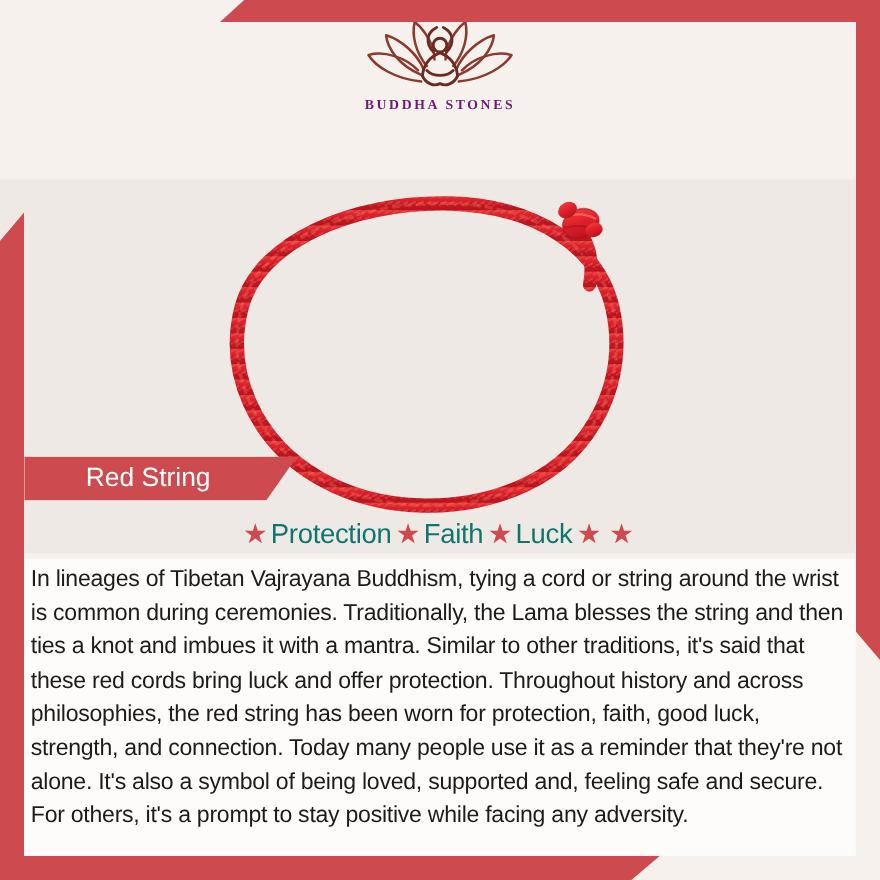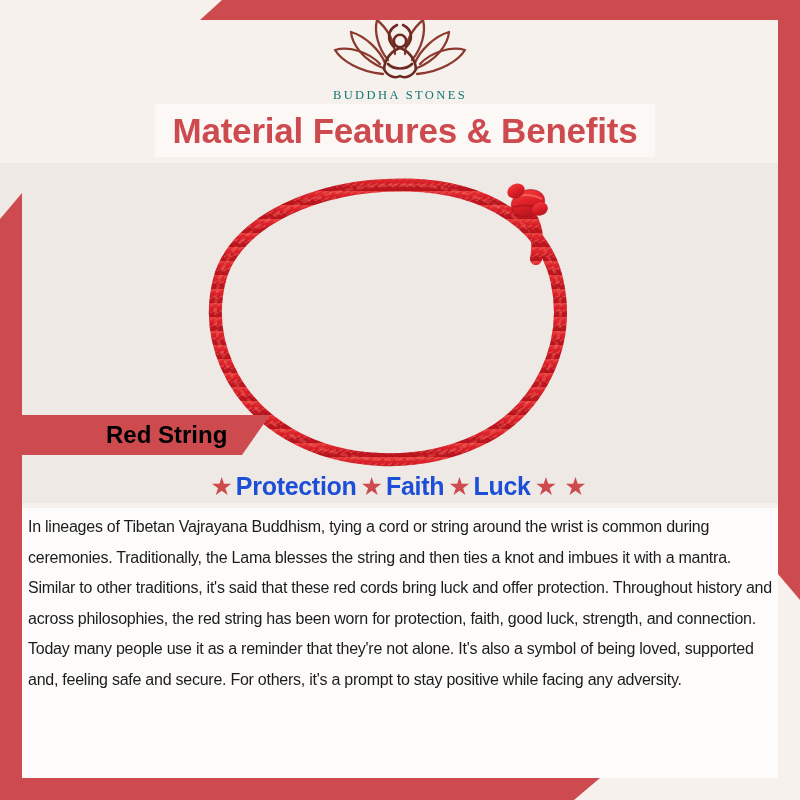--- a/index.html
+++ b/index.html
@@ -77,21 +77,22 @@
   .logo-mark {
     display: block;
     margin: 0 auto;
   }
   .logo-word {
     display: block;
     margin-top: 2px;
     font-family: "Liberation Serif", serif;
     font-size: 12.5px;
     letter-spacing: 2.4px;
-    color: #0f766e;
+    color: #701a75;
+    font-weight: bold;
   }
 
   
   .title-plaque {
     position: absolute;
     top: 104px;
     left: 155px;
     width: 500px;
     height: 53px;
     background: #fbf8f5;
@@ -129,24 +130,24 @@
     top: 415px;
     left: 22px;
     width: 248px;
     height: 40px;
     background: #cd4b4f;
     clip-path: polygon(0 0, 100% 0, calc(100% - 28px) 100%, 0 100%);
     display: flex;
     align-items: center;
   }
   .ribbon-text {
-    color: #000000;
+    color: #ffffff;
     font-size: 24px;
-    font-weight: bold;
-    margin-left: 84px;
+    font-weight: normal;
+    margin-left: 56px;
     white-space: nowrap;
   }
 
   
   .benefits {
     position: absolute;
     top: 464px;
     left: 0;
     width: 800px;
     height: 44px;
@@ -161,40 +162,40 @@
     align-items: center;
     white-space: nowrap;
   }
   .benefit .star {
     color: #cd4b4f;
     font-size: 25px;
     line-height: 1;
     margin-right: 3px;
   }
   .benefit .blabel {
-    color: #1d4ed8;
+    color: #0f766e;
     font-size: 25px;
-    font-weight: bold;
+    font-weight: normal;
     letter-spacing: -0.3px;
   }
 
   
   .copy {
     position: absolute;
     top: 508px;
     left: 22px;
     width: 756px;
     height: 270px;
     background: #fdfcfb;
     box-sizing: border-box;
     padding: 4px 6px 0 6px;
   }
   .copy p {
     margin: 0;
-    font-size: 16px;
+    font-size: 21px;
     line-height: 30.6px;
     color: #1c1c1c;
     letter-spacing: -0.25px;
     text-align: left;
   }
 </style>
 </head>
 <body>
 
 <div id="infographic">
@@ -273,23 +274,20 @@
           <path d="M63 50 C 69 56, 81 56, 87 50"></path>
 
           <path d="M69 33 C 62 26, 62 16, 72 11"></path>
           <path d="M81 33 C 88 26, 88 16, 78 11"></path>
         </g>
       </svg>
       <span class="logo-word">BUDDHA STONES</span>
     </div>
   </div>
 
-  <div class="title-plaque">
-    <span class="title-text">Material Features &amp; Benefits</span>
-  </div>
 
   <div class="ribbon">
     <span class="ribbon-text">Red String</span>
   </div>
 
   <div class="benefits">
     <span class="benefit">
       <span class="star">★</span>
       <span class="blabel">Protection</span>
     </span>

